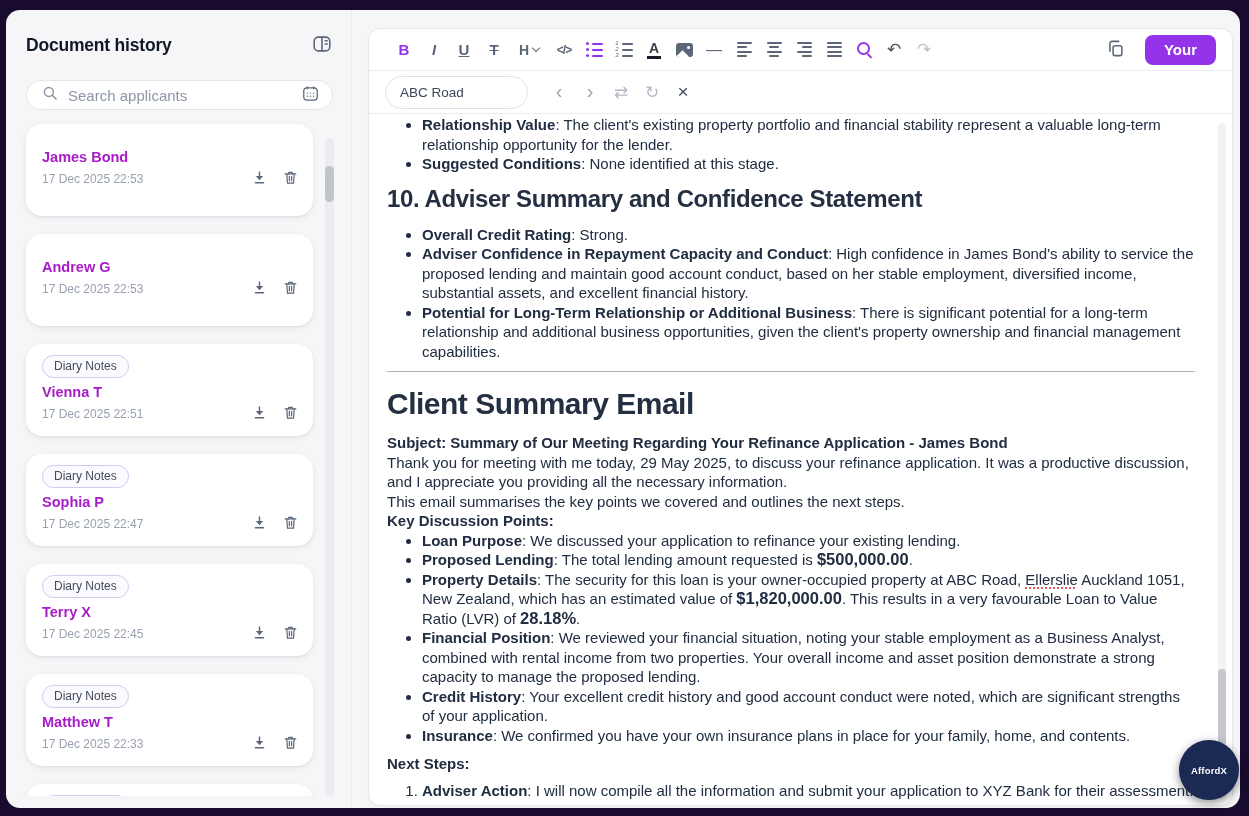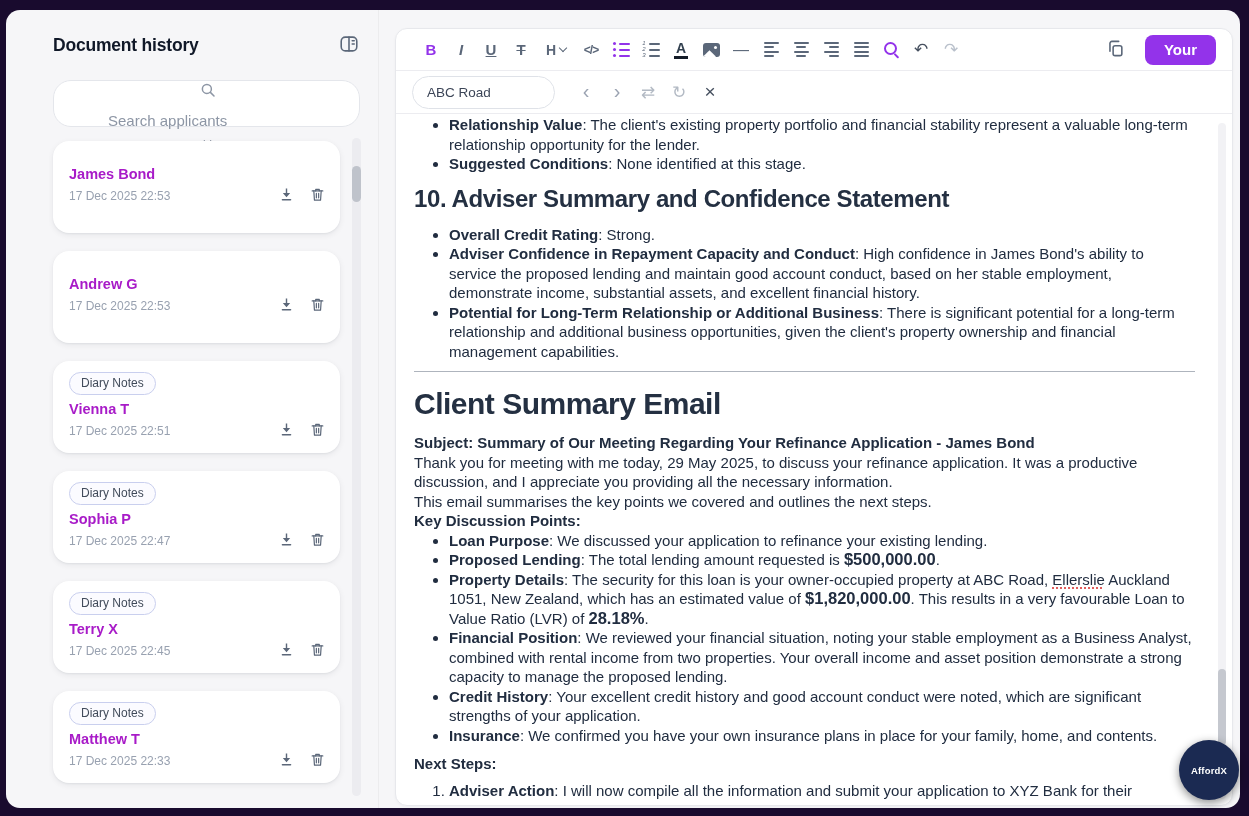--- a/index.html
+++ b/index.html
@@ -4,26 +4,26 @@
 <style>
   * { box-sizing: border-box; margin: 0; padding: 0; }
   html,body { width:1249px; height:816px; overflow:hidden; }
   body { background:#190b2e; font-family:"Liberation Sans",sans-serif; position:relative; }
 
   .app { position:absolute; left:6px; top:10px; right:9px; bottom:8px;
          background:#f6f6f8; border-radius:14px; overflow:hidden; display:flex; }
 
   
   .sidebar { width:346px; flex:none; padding:22px 0 12px 20px; position:relative;
-             border-right:1px solid rgba(0,0,0,.04); display:flex; flex-direction:column;margin-left:27px; }
+             border-right:1px solid rgba(0,0,0,.04); display:flex; flex-direction:column; }
   .sb-header { display:flex; align-items:center; justify-content:space-between; padding-right:18px; height:26px; }
   .sb-title { font-size:17.5px; font-weight:700; color:#101828; letter-spacing:-.2px; }
   .iconbtn { background:none; border:none; cursor:pointer; color:#5b6779; display:flex; align-items:center; justify-content:center; padding:0; }
-  .search { margin-top:22px; margin-right:18px; height:47px; background:#fff; border:1px solid #e4e6eb;
-            border-radius:18px; display:flex; align-items:center; padding:0 12px 0 14px; gap:9px; color:#8d96a5;flex-direction:column; }
+  .search { margin-top:22px; margin-right:18px; height:30px; background:#fff; border:1px solid #e4e6eb;
+            border-radius:18px; display:flex; align-items:center; padding:0 12px 0 14px; gap:9px; color:#8d96a5; }
   .search input { flex:1; border:none; outline:none; font-size:15px; color:#43506076; background:transparent;
                   font-family:"Liberation Sans",sans-serif; }
   .search input::placeholder { color:#8d96a5; }
   .list { margin-top:8px; padding:6px 38px 10px 4px; margin-left:-4px; display:flex; flex-direction:column; gap:18px;
           flex:1; overflow:hidden; }
   .card { background:#fff; border-radius:16px; padding:11px 14px 10px 16px; height:92px; flex:none;
           box-shadow:0 1px 2px rgba(16,24,40,.05), 0 2px 6px rgba(16,24,40,.07); cursor:pointer; }
   .card.tall { padding-top:25px; }
   .badge { display:inline-block; font-size:12px; color:#414b5a; border:1px solid #c9cfee; background:#fbfbff;
            border-radius:12px; padding:3px 11px 4px; margin-bottom:6px; }
@@ -429,21 +429,21 @@
       </div>
 
       <div class="content">
           <ul>
             <li><span class="b ">Relationship Value</span><span class="">: The client's existing property portfolio and financial stability represent a valuable long-term relationship opportunity for the lender.</span></li>
             <li><span class="b ">Suggested Conditions</span><span class="">: None identified at this stage.</span></li>
           </ul>
           <h2>10. Adviser Summary and Confidence Statement</h2>
           <ul>
             <li><span class="b ">Overall Credit Rating</span><span class="">: Strong.</span></li>
-            <li><span class="b ">Adviser Confidence in Repayment Capacity and Conduct</span><span class="">: High confidence in James Bond's ability to service the proposed lending and maintain good account conduct, based on her stable employment, demonstrate income, substantial assets, and excellent financial history.</span></li>
+            <li><span class="b ">Adviser Confidence in Repayment Capacity and Conduct</span><span class="">: High confidence in James Bond's ability to service the proposed lending and maintain good account conduct, based on her stable employment, diversified income, substantial assets, and excellent financial history.</span></li>
             <li><span class="b ">Potential for Long-Term Relationship or Additional Business</span><span class="">: There is significant potential for a long-term relationship and additional business opportunities, given the client's property ownership and financial management capabilities.</span></li>
           </ul>
           <hr>
           <h1>Client Summary Email</h1>
           <p><span class="b ">Subject: Summary of Our Meeting Regarding Your Refinance Application - James Bond</span></p>
           <p><span class="">Thank you for meeting with me today, 29 May 2025, to discuss your refinance application. It was a productive discussion, and I appreciate you providing all the necessary information.</span></p>
           <p><span class="">This email summarises the key points we covered and outlines the next steps.</span></p>
           <p><span class="b ">Key Discussion Points:</span></p>
           <ul>
             <li><span class="b ">Loan Purpose</span><span class="">: We discussed your application to refinance your existing lending.</span></li>

